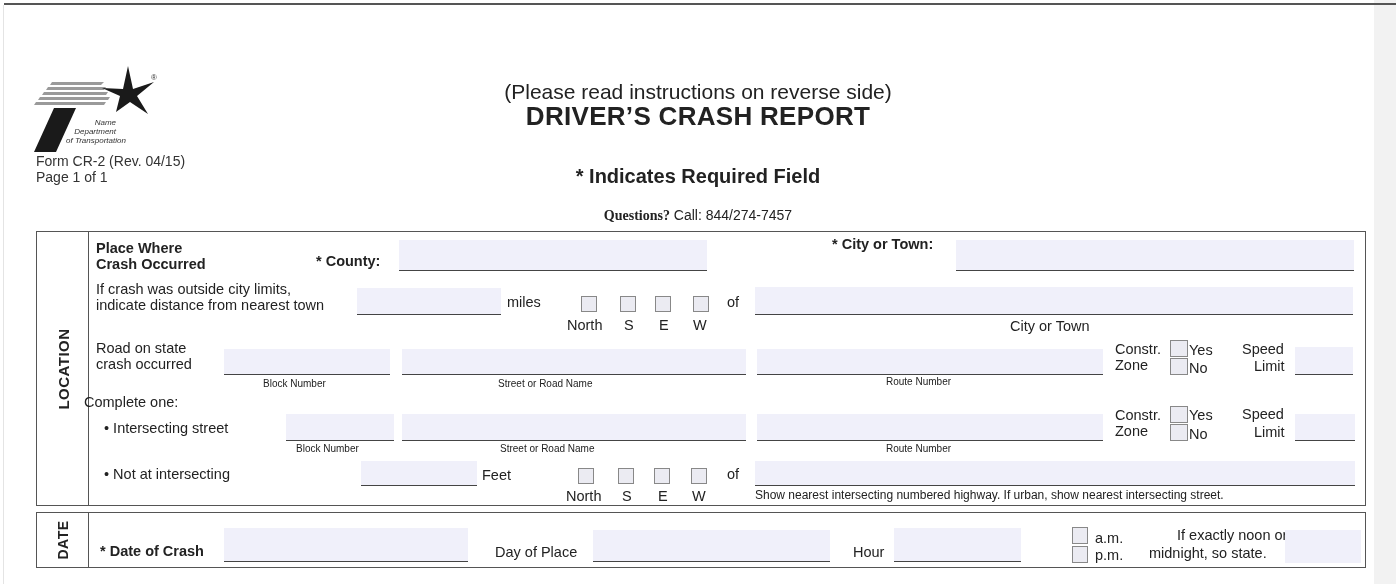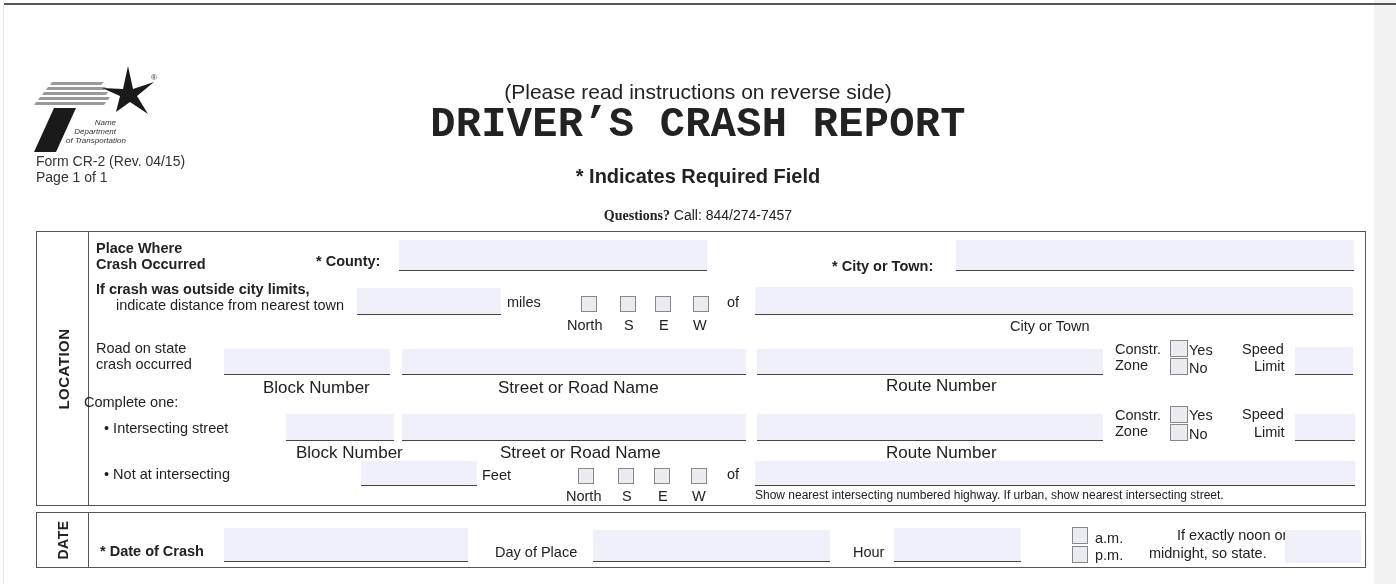--- a/index.html
+++ b/index.html
@@ -8,33 +8,33 @@
   .page { position: absolute; left: 0; top: 0; width: 1374px; height: 584px; background: #ffffff; }
   .topline { position: absolute; left: 4px; top: 3px; width: 1392px; height: 2px; background: #555; }
   .leftline { position: absolute; left: 3px; top: 5px; width: 1px; height: 579px; background: #e4e4e4; }
 
   
   .logo { position: absolute; left: 34px; top: 64px; width: 130px; height: 90px; }
   .logo-text { position: absolute; font-style: italic; font-size: 8px; color: #333; line-height: 9px; text-align: right; }
   .form-meta { position: absolute; left: 36px; top: 153px; font-size: 14px; line-height: 16px; color: #333; }
 
   .subtitle { position: absolute; left: 0; width: 1396px; top: 80px; text-align: center; font-size: 21px; color: #222; padding-left: 0; }
-  .title { position: absolute; left: 0; width: 1396px; top: 101px; text-align: center; font-size: 42px; font-weight: bold; color: #222; letter-spacing: 0.3px; font-family: Liberation Mono, monospace; }
+  .title { position: absolute; left: 0; width: 1396px; top: 101px; text-align: center; font-size: 26px; font-weight: bold; color: #222; letter-spacing: 0.3px; }
   .required { position: absolute; left: 0; width: 1396px; top: 165px; text-align: center; font-size: 20px; font-weight: bold; color: #222; }
   .questions { position: absolute; left: 0; width: 1396px; top: 207px; text-align: center; font-size: 14px; color: #222; }
   .questions b { font-weight: bold; font-family: Liberation Serif, serif; }
 
   
   .section { position: absolute; border: 1.5px solid #555; }
   .sec-label-col { position: absolute; left: 0; top: 0; bottom: 0; width: 52px; border-right: 1.5px solid #555; }
   .vlabel { position: absolute; left: 50%; top: 50%; transform: translate(-50%, -50%) rotate(-90deg); font-weight: bold; font-size: 15px; letter-spacing: 0.5px; white-space: nowrap; }
 
   .lbl { position: absolute; font-size: 14.5px; line-height: 16px; white-space: nowrap; color: #222; }
   .lbl.bold { font-weight: bold; }
-  .small { position: absolute; font-size: 17px; white-space: nowrap; color: #222; }
+  .small { position: absolute; font-size: 10px; white-space: nowrap; color: #222; }
 
   .field { position: absolute; background: #f0f0fa; border-bottom: 1.5px solid #444; }
   .field input { width: 100%; height: 100%; border: none; background: transparent; outline: none; font-family: "Liberation Sans", sans-serif; font-size: 13px; padding: 0 4px; }
 
   .cb { position: absolute; width: 16px; height: 16px; background: #ebebf2; border: 1px solid #888; }
   .cb.tall { width: 18px; height: 17px; }
 </style>
 </head>
 <body>
 
@@ -73,25 +73,25 @@
 <div class="section" style="left:36px; top:231px; width:1330px; height:275px;">
   <div class="sec-label-col">
     <div class="vlabel">LOCATION</div>
   </div>
 </div>
 
 <div class="lbl bold" style="left:96px; top:240px;">Place Where</div>
 <div class="lbl bold" style="left:96px; top:256px;">Crash Occurred</div>
 <div class="lbl bold" style="left:316px; top:253px;">* County:</div>
 <div class="field" style="left:399px; top:240px; width:308px; height:31px;"><input value="" style=""></div>
-<div class="lbl bold" style="left:832px; top:258px;">* City or Town:</div>
+<div class="lbl bold" style="left:832px; top:236px;">* City or Town:</div>
 <div class="field" style="left:956px; top:240px; width:398px; height:31px;"><input value="" style=""></div>
 
-<div class="lbl" style="left:96px; top:281px;font-weight:bold;">If crash was outside city limits,</div>
-<div class="lbl" style="left:96px; top:297px;margin-left:20px;">indicate distance from nearest town</div>
+<div class="lbl" style="left:96px; top:281px;">If crash was outside city limits,</div>
+<div class="lbl" style="left:96px; top:297px;">indicate distance from nearest town</div>
 <div class="field" style="left:357px; top:288px; width:144px; height:27px;"><input value="" style=""></div>
 <div class="lbl" style="left:507px; top:294px;">miles</div>
 
 <div class="cb" style="left:581px; top:296px;"></div>
 <div class="cb" style="left:620px; top:296px;"></div>
 <div class="cb" style="left:655px; top:296px;"></div>
 <div class="cb" style="left:693px; top:296px;"></div>
 <div class="lbl" style="left:567px; top:317px;">North</div>
 <div class="lbl" style="left:624px; top:317px;">S</div>
 <div class="lbl" style="left:659px; top:317px;">E</div>

